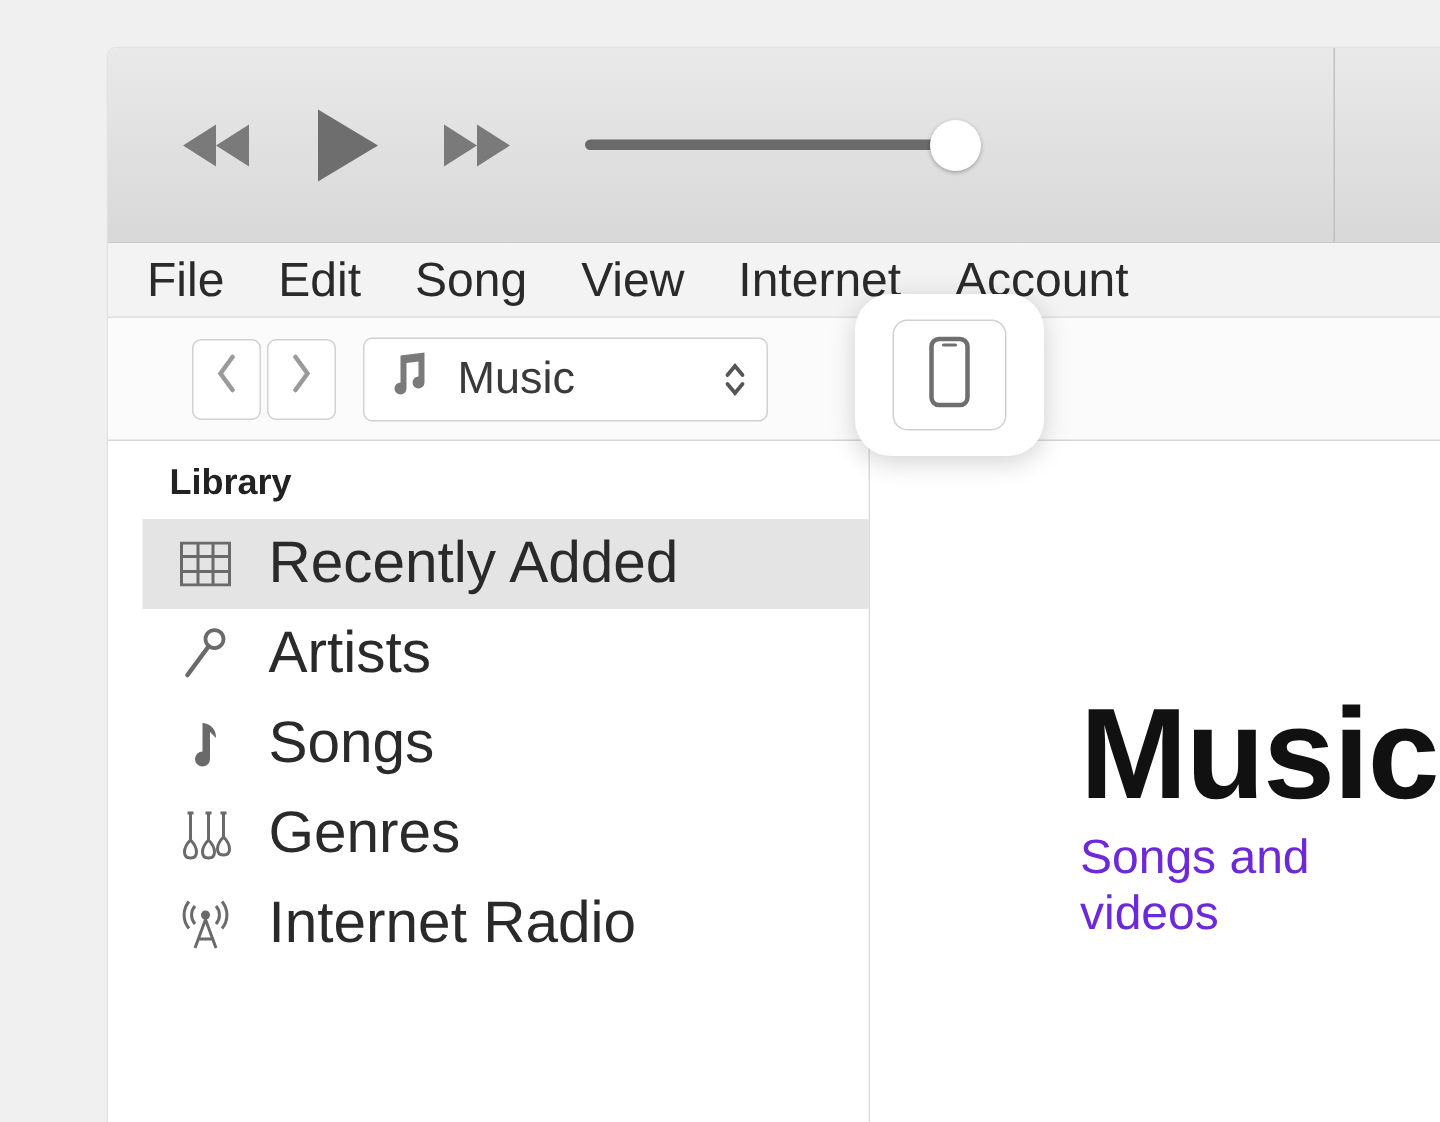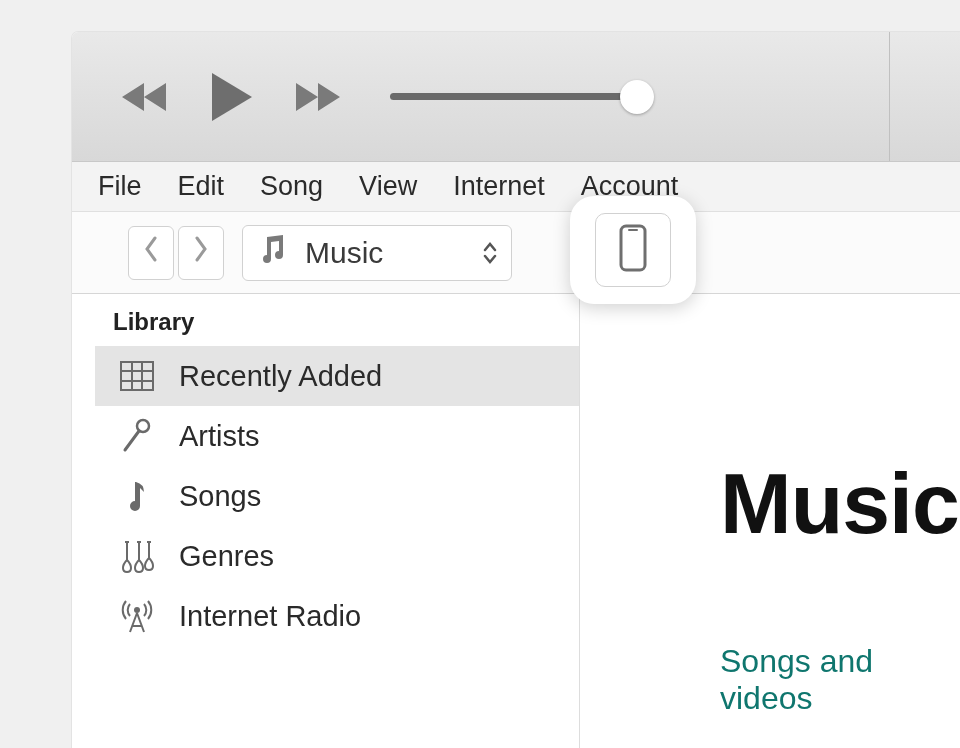--- a/index.html
+++ b/index.html
@@ -65,21 +65,21 @@
   box-shadow: 0 1px 3px rgba(0,0,0,0.3);
 }
 .menu-bar {
   height: 50px;
   background: #f3f3f3;
   display: flex;
   align-items: center;
   padding-left: 8px;
   gap: 0;
   border-bottom: 1px solid #e0e0e0;
-  font-size: 27px;
+  font-size: 32px;
   color: #2a2a2a;
 }
 .menu-bar .item { padding: 6px 18px; cursor: default; }
 .toolbar {
   height: 82px;
   background: #fbfbfb;
   border-bottom: 1px solid #d6d6d6;
   display: flex;
   align-items: center;
   padding-left: 56px;
@@ -154,37 +154,37 @@
   padding: 14px 18px 10px;
   font-size: 24px;
   font-weight: 700;
   color: #222;
 }
 .sidebar-item {
   display: flex;
   align-items: center;
   gap: 22px;
   padding: 8px 22px;
-  font-size: 29px;
+  font-size: 39px;
   color: #2a2a2a;
   height: 60px;
 }
 .sidebar-item.selected { background: #e4e4e4; }
 .sidebar-item .icon-slot {
   width: 40px;
   display: flex;
   justify-content: center;
 }
 .main {
   flex: 1;
   padding: 160px 0 0 140px;
   color: #111;
 }
 .main h1 { font-size: 86px; font-weight: 800; letter-spacing: -1px; }
-.main p { font-size: 32px; color: #0f766e; margin-top: 90px; }
+.main p { font-size: 32px; color: #6d28d9; }
 </style>
 </head>
 <body>
 
 <div class="window">
 
   <div class="playback-bar">
     <div class="playback-controls">
       <span>
         <svg width="50" height="36" viewBox="0 0 50 36">

